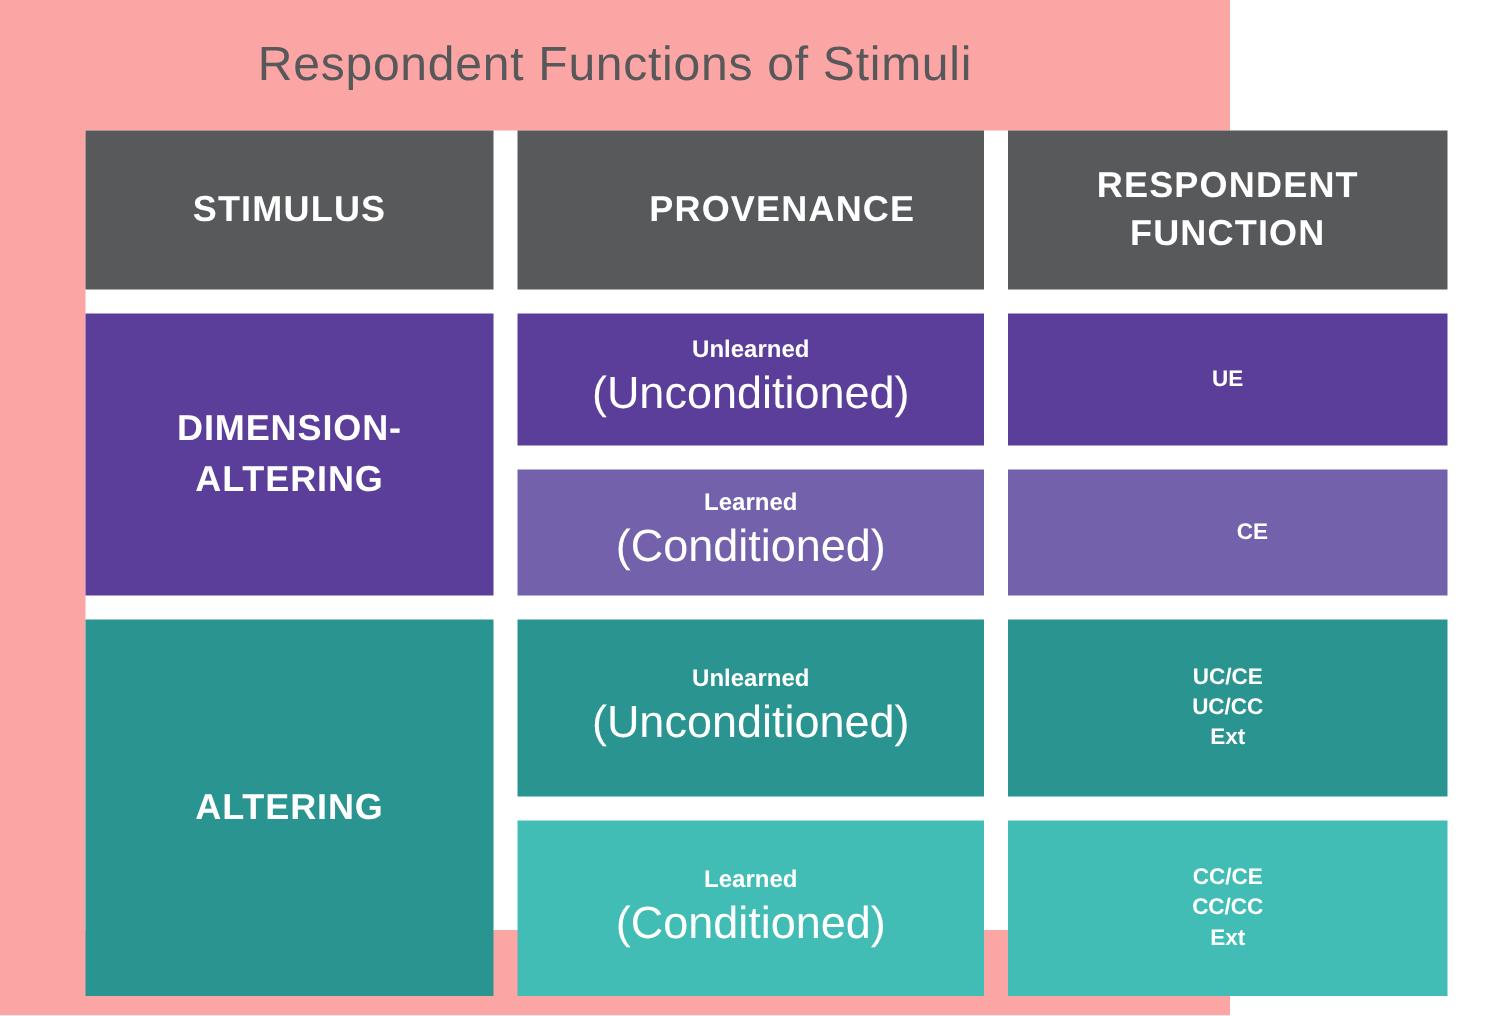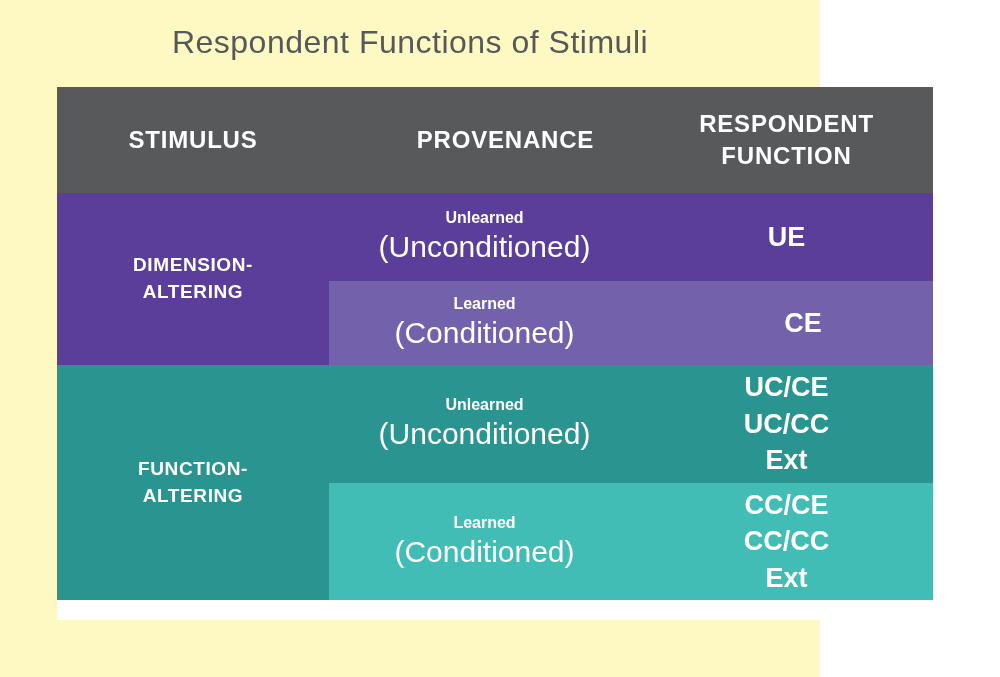--- a/index.html
+++ b/index.html
@@ -8,21 +8,21 @@
     background: #ffffff;
     width: 1000px;
     height: 677px;
     overflow: hidden;
     font-family: "Liberation Sans", "DejaVu Sans", sans-serif;
   }
   .page {
     position: relative;
     width: 820px;
     height: 677px;
-    background: #fef9c3;
+    background: #fca5a5;
   }
   .title {
     position: absolute;
     top: 24px;
     left: 0;
     width: 100%;
     text-align: center;
     font-size: 32px;
     font-weight: 500;
     letter-spacing: 0.5px;
@@ -31,21 +31,21 @@
   }
   .tbl {
     position: absolute;
     left: 57px;
     top: 87px;
     width: 886px;
     height: 533px;
     display: grid;
     grid-template-columns: 272px 311px 293px;
     grid-template-rows: 106px 88px 84px 118px 117px;
-    gap: 0;
+    gap: 16px;
     background: #ffffff;
   }
   .cell {
     display: flex;
     flex-direction: column;
     align-items: center;
     justify-content: center;
     text-align: center;
     color: #ffffff;
   }
@@ -75,37 +75,37 @@
 
   
   .hdr-text {
     font-weight: bold;
     font-size: 24px;
     letter-spacing: 0.8px;
     line-height: 1.35;
   }
   .effect-text {
     font-weight: bold;
-    font-size: 19px;
+    font-size: 24px;
     letter-spacing: 0.6px;
     line-height: 1.4;
   }
   .prov-main {
     font-weight: bold;
     font-size: 16px;
     line-height: 1.25;
   }
   .prov-sub {
     font-weight: normal;
     font-size: 30px;
     line-height: 1.25;
   }
   .func-text {
     font-weight: bold;
-    font-size: 27px;
+    font-size: 15px;
     line-height: 1.35;
   }
 </style>
 </head>
 <body>
 
 <div class="page">
 
   <h1 class="title">Respondent Functions of Stimuli</h1>
 
@@ -135,21 +135,20 @@
     </div>
     <div class="cell bg-purple-lite prov-l1">
       <span class="prov-main">Learned</span>
       <span class="prov-sub">(Conditioned)</span>
     </div>
     <div class="cell bg-purple-lite func-ce func-text">
       <span>CE</span>
     </div>
 
     <div class="cell bg-teal-dark effect-fun effect-text">
-      <span>FUNCTION-</span>
       <span>ALTERING</span>
     </div>
     <div class="cell bg-teal-dark prov-u2">
       <span class="prov-main">Unlearned</span>
       <span class="prov-sub">(Unconditioned)</span>
     </div>
     <div class="cell bg-teal-dark func-uc func-text">
       <span>UC/CE</span>
       <span>UC/CC</span>
       <span>Ext</span>

